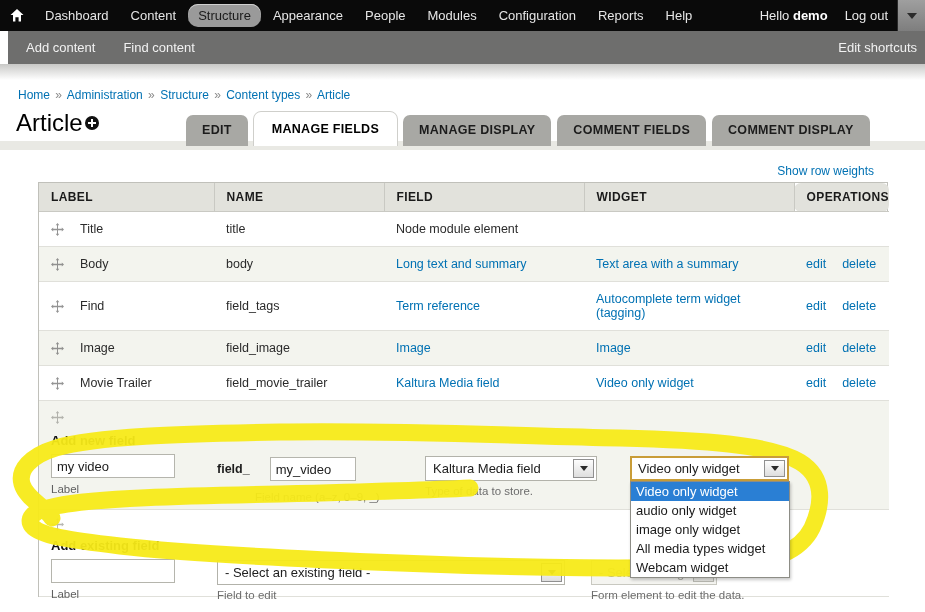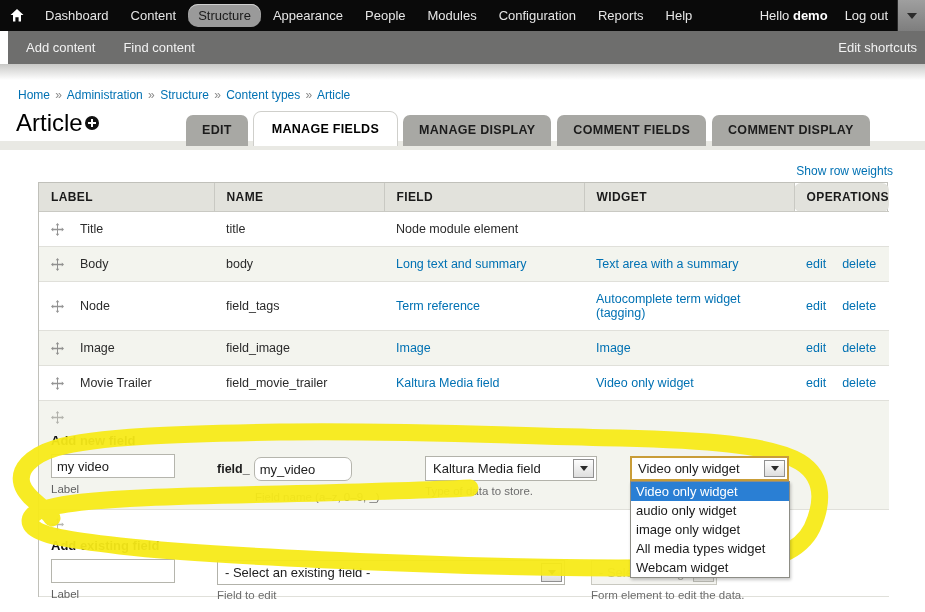--- a/index.html
+++ b/index.html
@@ -125,21 +125,21 @@
     padding: 10px 18px 10px 18px;
     box-shadow: 0 -1px 0 #cfcfcb, -1px 0 0 #cfcfcb, 1px 0 0 #cfcfcb;
   }
   .tabline {
     position: absolute; top: 141px; left: 0; width: 925px; height: 9px;
     background: #e9e9e4;
   }
 
   
   .rowweights {
-    position: absolute; top: 164px; right: 32px;
+    position: absolute; top: 164px; right: 51px;
     font-size: 12px; color: #0071b3; cursor: pointer;
   }
 
   
   .tablewrap {
     position: absolute; top: 182px; left: 38px; width: 850px;
     border: 1px solid #c0c0ba;
     border-bottom: none;
     background: #fff;
   }
@@ -352,21 +352,21 @@
         </tr>
 
         <tr class="even">
           <td>
             <div class="dragcell">
               <span class="draghandle">
                 <svg width="13" height="13" viewBox="0 0 13 13">
                     <path d="M6.5 0 L8.3 2.2 L7 2.2 L7 5.8 L10.8 5.8 L10.8 4.6 L13 6.5 L10.8 8.4 L10.8 7.2 L7 7.2 L7 10.8 L8.3 10.8 L6.5 13 L4.7 10.8 L6 10.8 L6 7.2 L2.2 7.2 L2.2 8.4 L0 6.5 L2.2 4.6 L2.2 5.8 L6 5.8 L6 2.2 L4.7 2.2 Z" fill="#6b6b6b"></path>
                   </svg>
               </span>
-              <span>Node</span>
+              <span>Find</span>
             </div>
           </td>
           <td>field_tags</td>
           <td><a>Term reference</a></td>
           <td>
             <a>Autocomplete term widget</a><br>
             <a>(tagging)</a>
           </td>
           <td class="ops">
             <a>edit</a><a>delete</a>
@@ -420,22 +420,22 @@
                   </svg>
               </span>
 
               <div style="position:absolute; left:12px; top:32px;">
                 <div class="sect-title" style="margin:0 0 6px 0;">Add new field</div>
                 <input class="txt" style="width: 124px;" value="my video">
                 <div class="tinylabel">Label</div>
               </div>
 
               <div style="position:absolute; left:178px; top:56px; display:flex; align-items:center;">
-                <span style="font-size:12.5px; font-weight:bold; color:#1c1c1c; margin-right:4px;">field_</span>
-                <input class="txt" style="width: 98px; border-radius: 7px;" value="my_video">
+                <span style="font-size:12.5px; font-weight:bold; color:#1c1c1c; margin-right:20px;">field_</span>
+                <input class="txt" style="width: 86px;" value="my_video">
               </div>
               <div class="hint" style="position:absolute; left:216px; top:86px;">Field name (a–z, 0–9, _)</div>
 
               <div style="position:absolute; left:386px; top:55px;">
                 <div class="selbox" style="width:172px;">
                   <span>Kaltura Media field</span>
                   <span class="arrowbtn">
                       <i></i>
                     </span>
                 </div>

